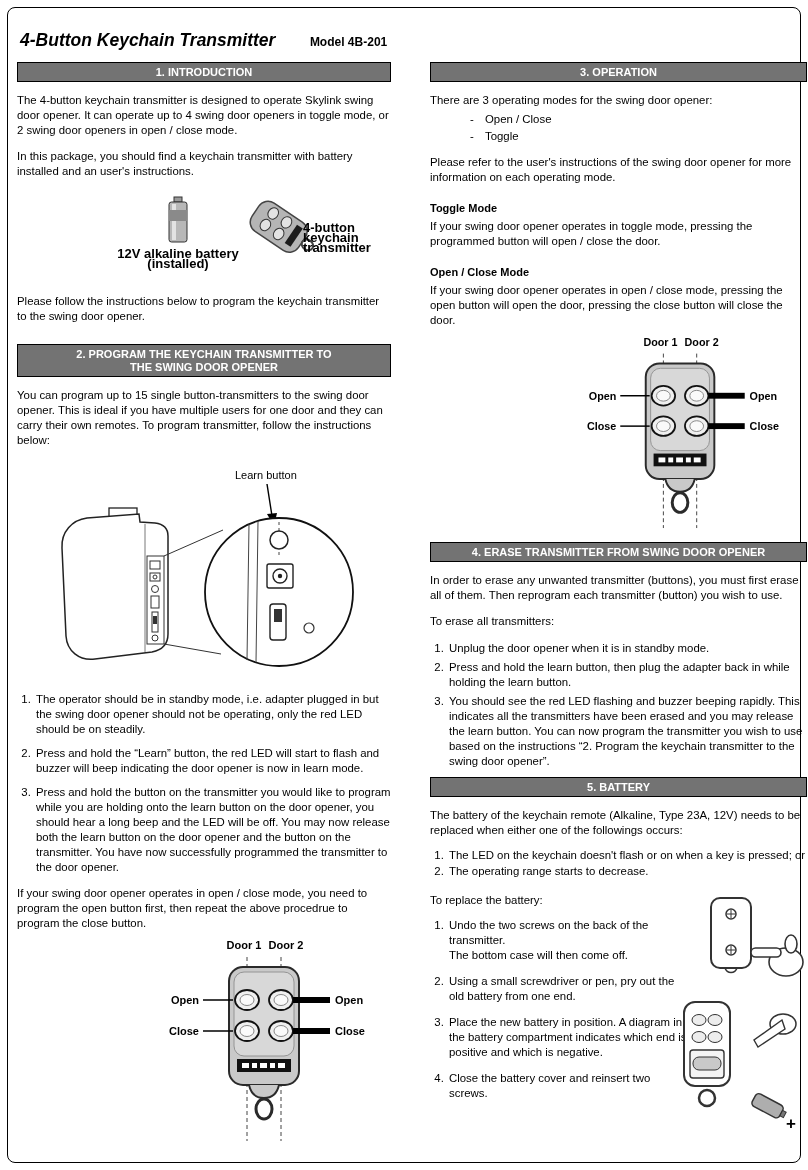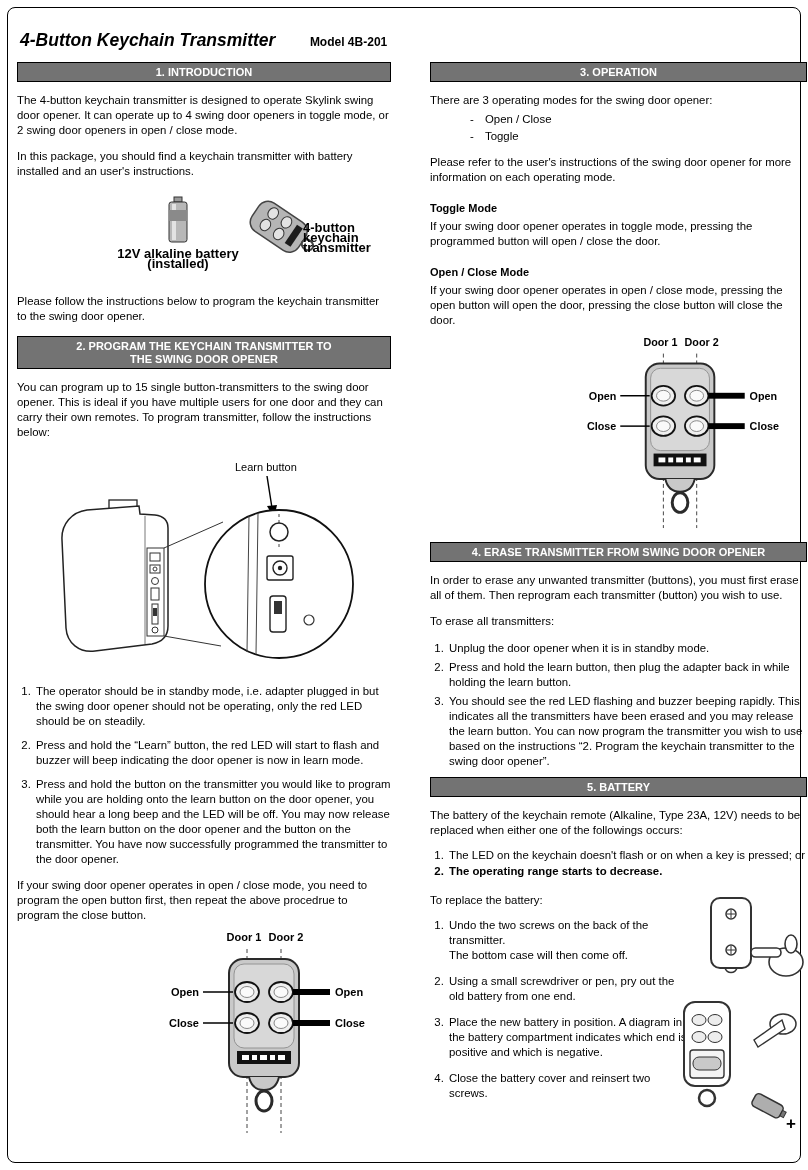--- a/index.html
+++ b/index.html
@@ -85,21 +85,21 @@
       </svg>
       <div class="fig-remote-caption">
         <div class="fig-caption">4-button</div>
         <div class="fig-caption">keychain transmitter</div>
       </div>
     </div>
   </div>
 
   <p class="body">Please follow the instructions below to program the keychain transmitter to the swing door opener.</p>
 
-  <div class="sec-bar" style="margin-top:12px;">
+  <div class="sec-bar" style="margin-top:20px;">
     <div>2. PROGRAM THE KEYCHAIN TRANSMITTER TO</div>
     <div>THE SWING DOOR OPENER</div>
   </div>
 
   <p class="body">You can program up to 15 single button-transmitters to the swing door opener.  This is ideal if you have multiple users for one door and they can carry their own remotes.  To program transmitter, follow the instructions below:</p>
 
   <div class="opener-diagram-wrap">
     <svg width="374" height="214" viewBox="0 0 374 214">
 
       <text x="218" y="15" font-size="11">Learn button</text>
@@ -248,21 +248,21 @@
     <li style="margin-bottom:4px;">Press and hold the learn button, then plug the adapter back in while holding the learn button.</li>
     <li style="margin-bottom:4px;">You should see the red LED flashing and buzzer beeping rapidly.  This indicates all the transmitters have been erased and you may release the learn button.  You can now program the transmitter you wish to use based on the instructions “2. Program the keychain transmitter to the swing door opener”.</li>
   </ol>
 
   <div class="sec-bar" style="margin-top:8px;">5. BATTERY</div>
 
   <p class="body">The battery of the keychain remote (Alkaline, Type 23A, 12V) needs to be replaced when either one of the followings occurs:</p>
 
   <ol class="num-list" style="margin-top:10px;">
     <li style="margin-bottom:1px;">The LED on the keychain doesn't flash or on when a key is pressed; or</li>
-    <li style="margin-bottom:1px;font-weight:bold;">The operating range starts to decrease.</li>
+    <li style="margin-bottom:1px;">The operating range starts to decrease.</li>
   </ol>
 
   <p class="body" style="margin-top:14px;">To replace the battery:</p>
 
   <div class="battery-steps-wrap">
     <ol class="num-list battery-steps">
       <li>Undo the two screws on the back of the transmitter.
 The bottom case will then come off.</li>
       <li>Using a small screwdriver or pen, pry out the old battery from one end.</li>
       <li>Place the new battery in position. A diagram in the battery compartment indicates which end is positive and which is negative.</li>

